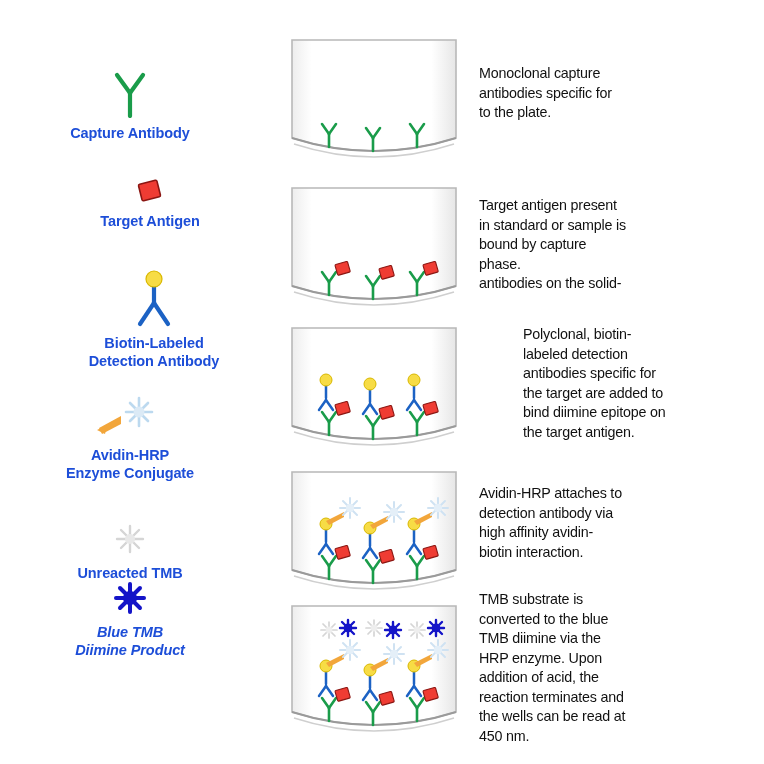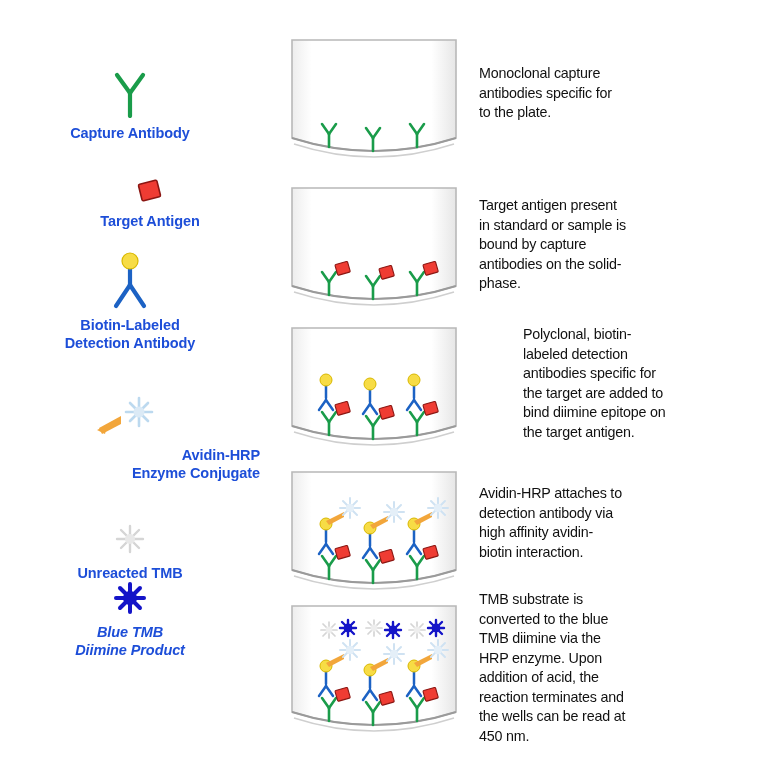--- a/index.html
+++ b/index.html
@@ -85,38 +85,38 @@
     <div class="legend-icon" style="height:34px;">
       <svg width="34" height="32" viewBox="0 0 34 32">
         <rect x="7" y="6" width="19" height="17" rx="1.5" transform="rotate(-14 16.5 14.5)" fill="#ef3c33" stroke="#8b1612" stroke-width="1.6"></rect>
       </svg>
     </div>
     <div class="legend-label">
       <div>Target Antigen</div>
     </div>
   </div>
 
-  <div class="legend-item" style="top:252px;">
+  <div class="legend-item" style="top:270px;padding-left:24px;">
     <div class="legend-icon" style="height:62px;">
       <svg width="54" height="62" viewBox="0 0 54 62">
         <g stroke="#1c62c4" stroke-width="4.2" fill="none" stroke-linecap="round">
           <path d="M27 8 L27 34"></path>
           <path d="M27 33 L13 54"></path>
           <path d="M27 33 L41 54"></path>
         </g>
         <circle cx="27" cy="9" r="8" fill="#f7dc45" stroke="#d9b800" stroke-width="1.2"></circle>
       </svg>
     </div>
     <div class="legend-label">
       <div>Biotin-Labeled</div>
       <div>Detection Antibody</div>
     </div>
   </div>
 
-  <div class="legend-item" style="top:394px;text-align:right;">
+  <div class="legend-item" style="top:394px;">
     <div class="legend-icon" style="height:50px;">
       <svg width="74" height="48" viewBox="0 0 74 48">
         <g fill="#f2a63b">
           <path d="M6 34 L28 22 L28 30 L9 40 Z"></path>
           <path d="M4 36 L14 31 L12 40 Z"></path>
         </g>
         <g stroke="#bcd9ef" stroke-width="2.6" stroke-linecap="round" fill="none">
           <path d="M46 18 L46 4"></path>
             <path d="M46 18 L46 32"></path>
           <path d="M46 18 L33 18"></path>
@@ -488,22 +488,22 @@
   <div class="desc" style="top:64px;">
     <div>Monoclonal capture</div>
     <div>antibodies specific for</div>
     <div>to the plate.</div>
   </div>
 
   <div class="desc" style="top:196px;">
     <div>Target antigen present</div>
     <div>in standard or sample is</div>
     <div>bound by capture</div>
+    <div>phase.</div>
     <div>antibodies on the solid-</div>
-    <div>phase.</div>
   </div>
 
   <div class="desc" style="top:325px;margin-left:44px;">
     <div>Polyclonal, biotin-</div>
     <div>labeled detection</div>
     <div>antibodies specific for</div>
     <div>the target are added to</div>
     <div>bind diimine epitope on</div>
     <div>the target antigen.</div>
   </div>

